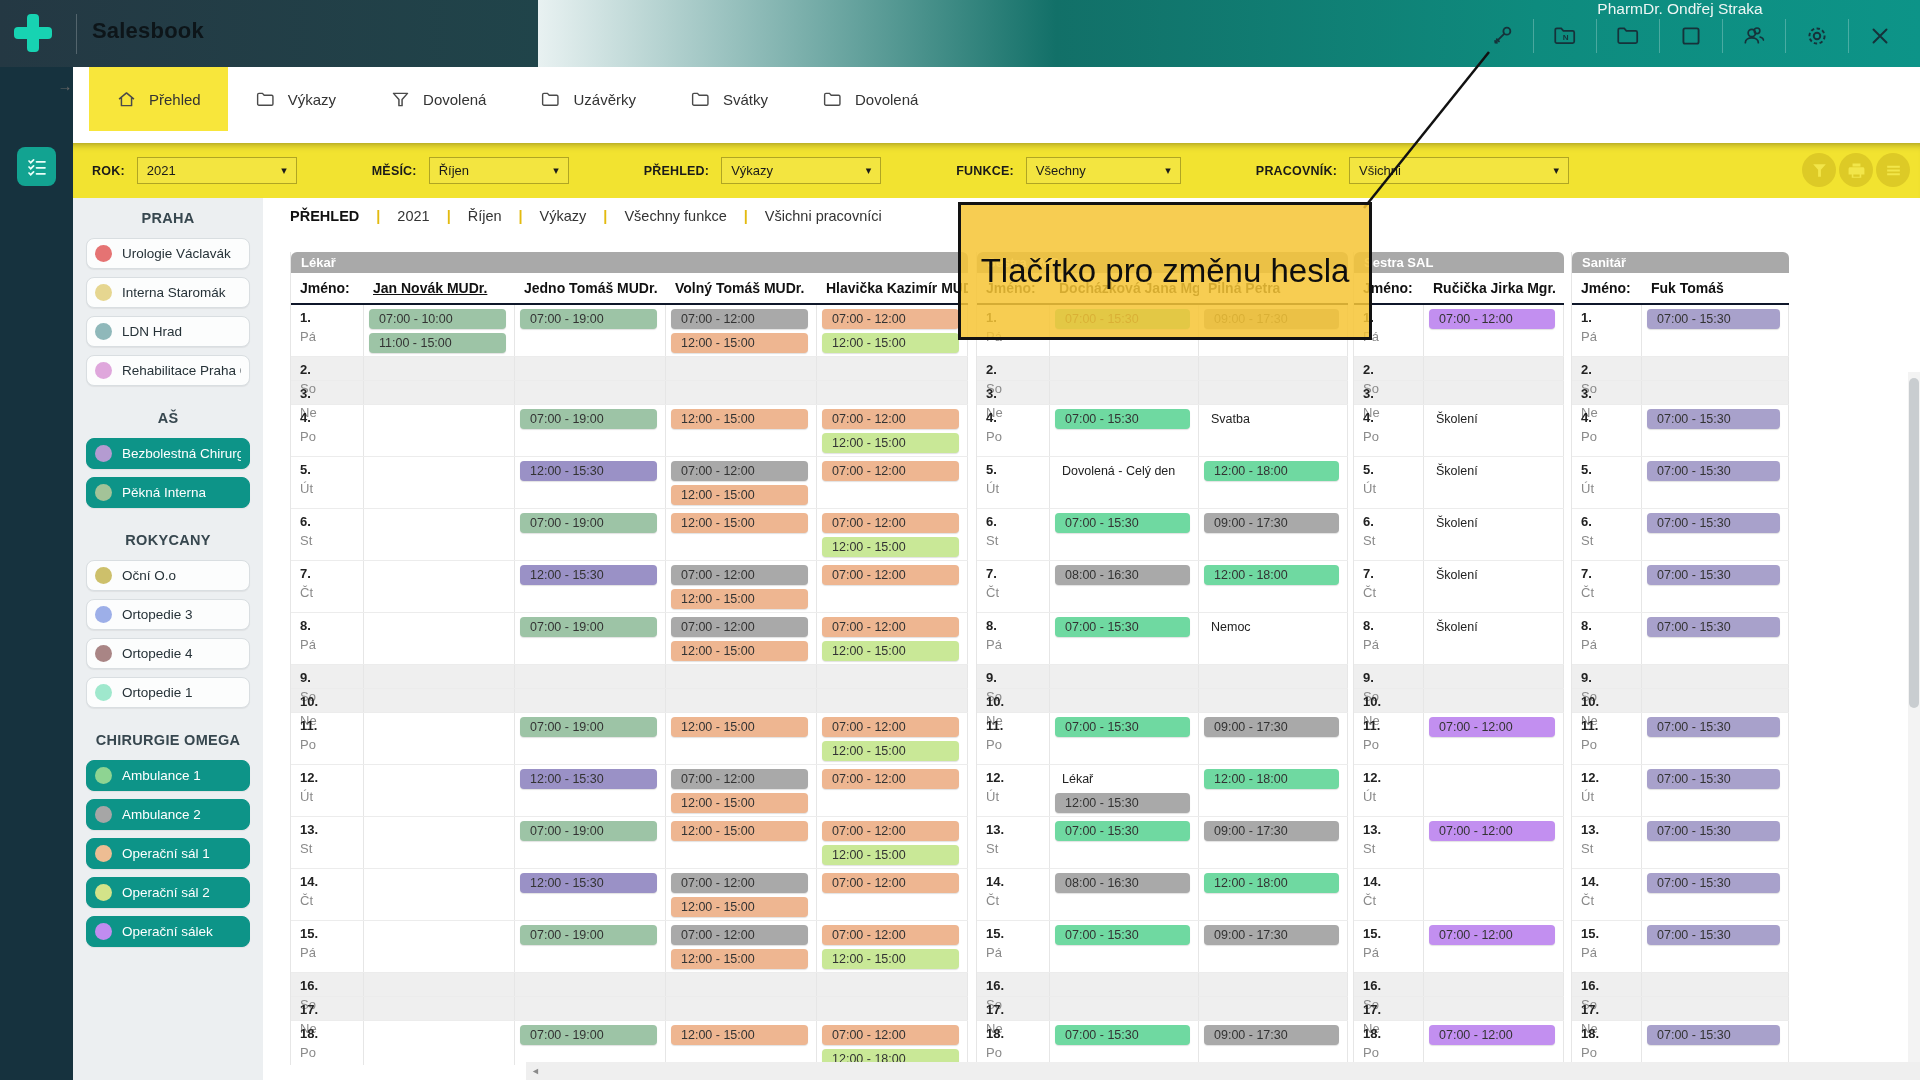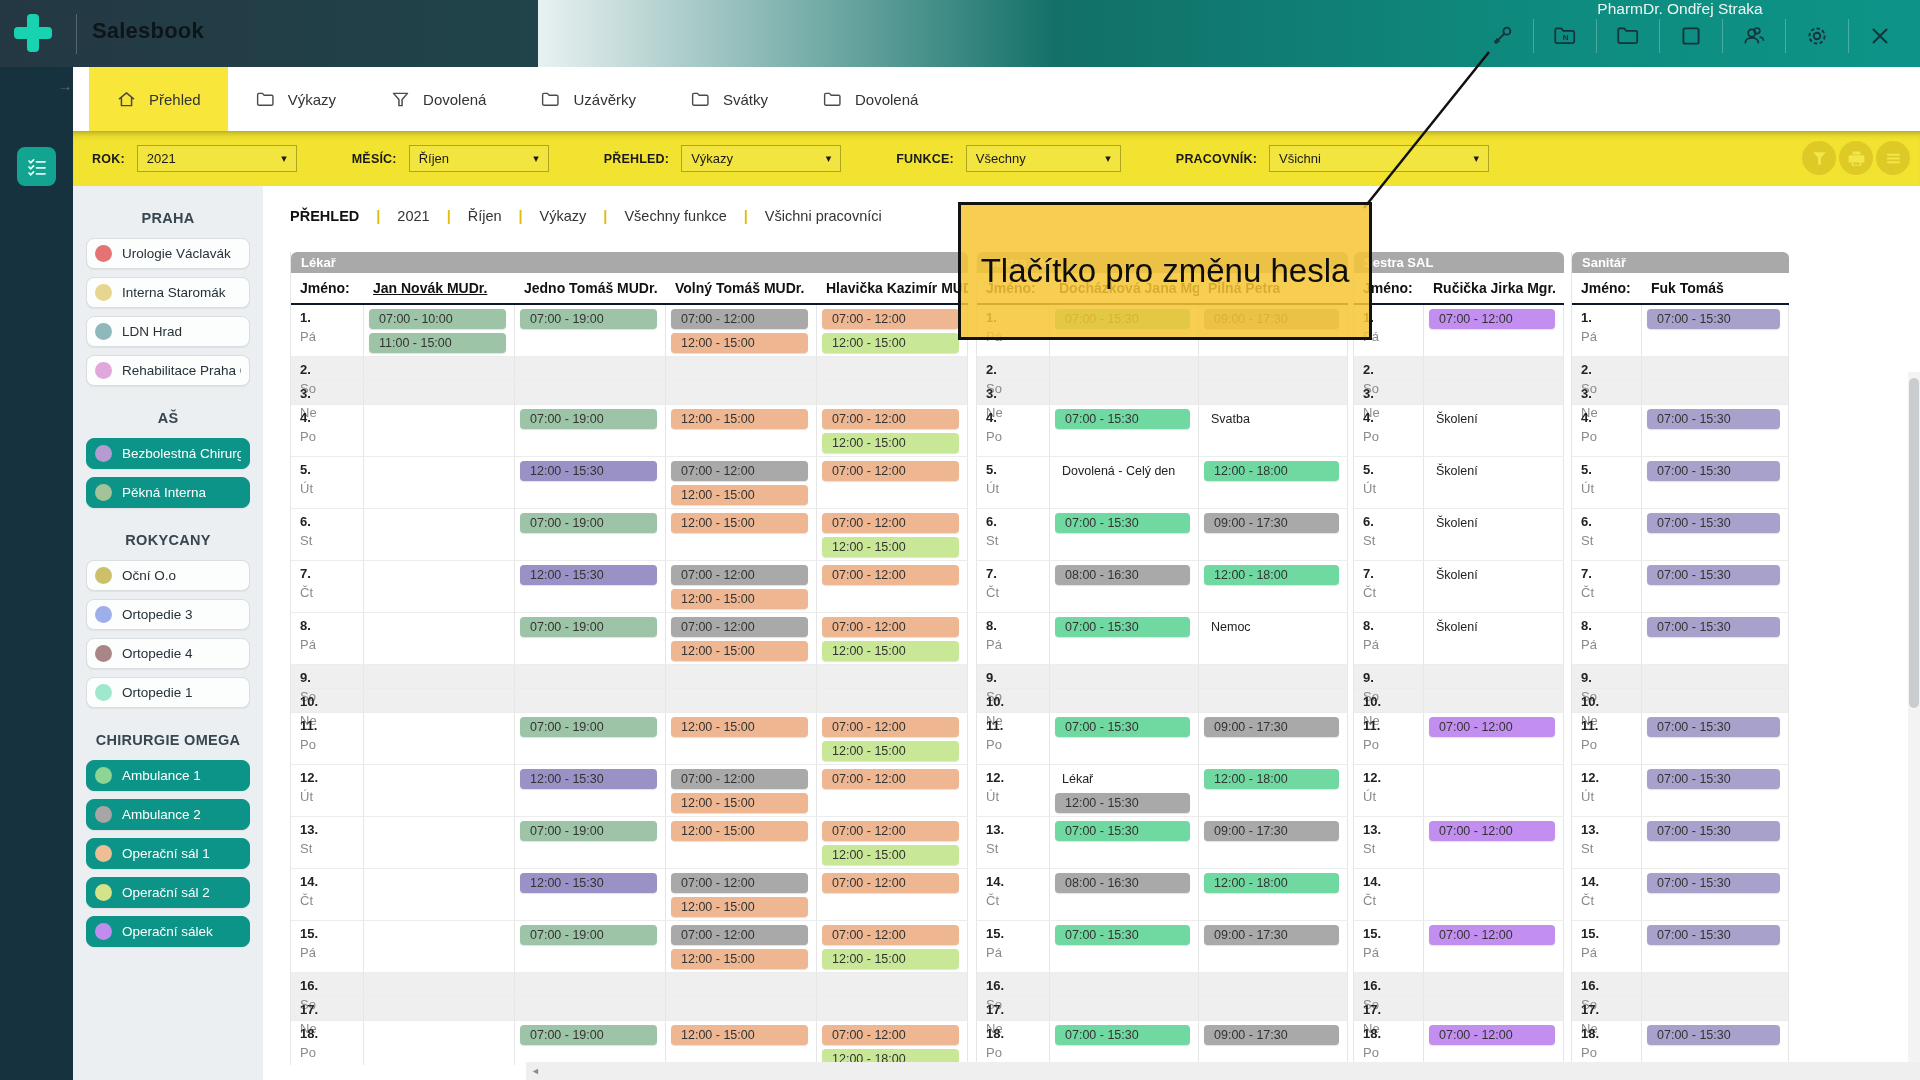--- a/index.html
+++ b/index.html
@@ -30,23 +30,23 @@
   
   .tabbar{position:absolute;left:73px;top:67px;width:1847px;height:64px;background:#fff;display:flex;align-items:stretch;
           padding-left:16px;box-sizing:border-box;z-index:6;}
   .back-arrow{position:absolute;left:-16px;top:10px;font-size:15px;color:#666;width:16px;text-align:center;}
   .tab{display:flex;align-items:center;padding:0 27px;font-size:15px;color:#333;cursor:pointer;white-space:nowrap;}
   .tab .icn{margin-right:12px;color:#4a4a4a;display:flex;}
   .tab .icn svg{width:21px;height:21px;}
   .tab.active{background:#f8e63b;}
 
   
-  .filterbar{position:absolute;left:73px;top:131px;width:1847px;height:55px;background:#f2e330;z-index:6;
+  .filterbar{position:absolute;left:73px;top:143px;width:1847px;height:55px;background:#f2e330;z-index:6;
              display:flex;align-items:center;padding-left:19px;box-sizing:border-box;
-             box-shadow:inset 0 8px 8px -8px rgba(0,0,0,.45);}
+             box-shadow:inset 0 8px 8px -8px rgba(0,0,0,.45);gap:20px;}
   .fgroup{display:flex;align-items:center;margin-right:55px;}
   .flabel{font-size:12.5px;font-weight:bold;color:#1a1a1a;margin-right:12px;letter-spacing:.2px;}
   .fselect{height:27px;border:1px solid rgba(96,86,0,.45);background:rgba(255,255,255,.08);display:flex;align-items:center;
            padding:0 9px;font-size:13px;color:#1a1a1a;box-sizing:border-box;cursor:pointer;justify-content:space-between;}
   .fselect .caret{font-size:11px;color:#1a1a1a;margin-left:10px;}
   .ftools{position:absolute;right:10px;top:10px;display:flex;gap:3px;}
   .ftool{width:34px;height:34px;border-radius:50%;background:#ddca26;display:flex;align-items:center;justify-content:center;
          color:#f2e64a;cursor:pointer;}
   .ftool svg{width:19px;height:19px;}
 

